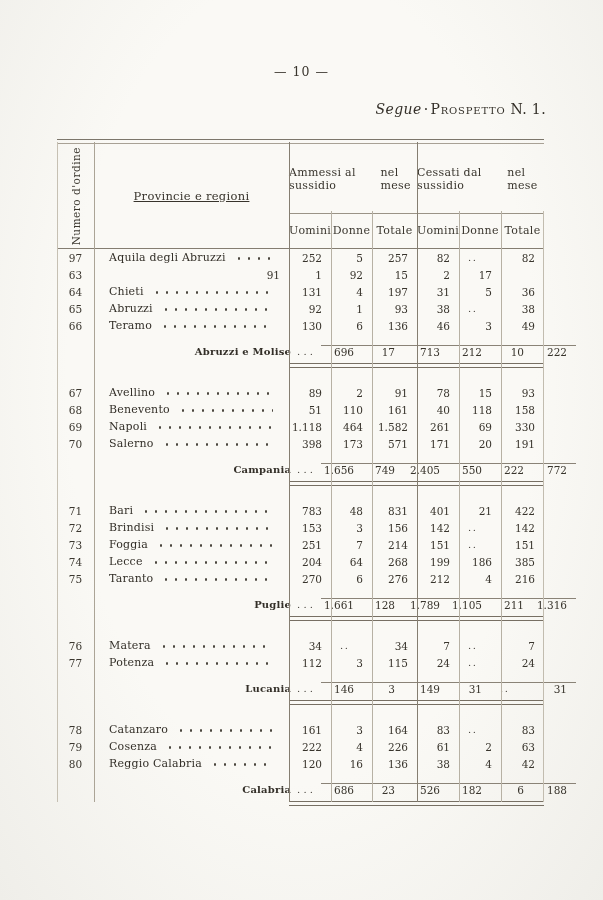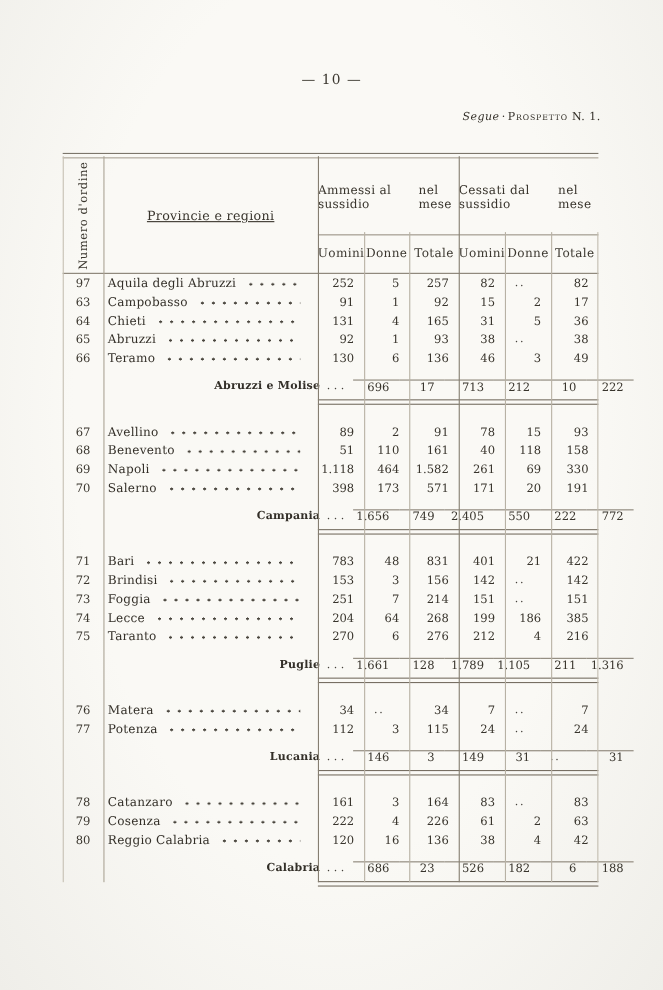--- a/index.html
+++ b/index.html
@@ -8,21 +8,21 @@
     background:#f6f5f1;
     background-image:radial-gradient(ellipse at 50% 42%, #faf9f5 55%, #efeee9 100%);
     font-family:"DejaVu Serif","Liberation Serif",serif;
     color:#38342c;
   }
   .page-number{
     position:absolute;top:64px;left:0;width:603px;text-align:center;
     font-size:12.5px;letter-spacing:1px;color:#3a362e;
   }
   .caption{
-    position:absolute;top:101px;right:57px;font-size:10px;color:#332f28;
+    position:absolute;top:101px;right:57px;font-size:14px;color:#332f28;
     letter-spacing:0.4px;white-space:nowrap;
   }
   .caption .it{font-style:italic;}
   .caption .sc{font-variant:small-caps;letter-spacing:0.8px;}
   .caption .sep{margin:0 2px;}
 
   .ptable{position:absolute;left:57px;top:139px;width:487px;}
   .top-rule{height:3px;border-top:1px solid #7c766b;border-bottom:1px solid #a8a195;}
 
   .thead{
@@ -49,21 +49,21 @@
   .tbody{position:relative;}
   .tgroup{margin-bottom:16px;}
   .tgroup:last-child{margin-bottom:0;}
   .trow{
     display:grid;grid-template-columns:37px 195px 42px 41px 45px 42px 42px 43px;
     height:17px;align-items:center;
   }
   .trow.subtotal{height:24px;margin-top:5px;margin-left:32px;}
   .cell{min-width:0;}
   .c-num{text-align:center;font-size:10.5px;color:#3b372f;}
-  .c-prov{display:flex;align-items:center;padding-left:4px;padding-right:12px;font-size:11px;color:#332f28;}
+  .c-prov{display:flex;align-items:center;padding-left:15px;padding-right:12px;font-size:11px;color:#332f28;}
   .prov-name{white-space:nowrap;letter-spacing:0.2px;}
   .dots{
     flex:1;height:3px;align-self:flex-end;margin:0 4px 4px 8px;
     background-image:radial-gradient(circle,#4a463e 1px,rgba(0,0,0,0) 1.4px);
     background-size:10px 3px;background-repeat:repeat-x;background-position:left bottom;
   }
   .c-val{text-align:right;padding-right:9px;font-size:10.5px;color:#38342c;}
   .c-val.null{text-align:left;padding-left:9px;letter-spacing:1.5px;font-size:10px;color:#45413a;}
   .subtotal .c-val{border-top:1px solid #8a8377;}
   .sub-lab{justify-content:flex-end;padding-right:8px;}
@@ -124,40 +124,36 @@
           </div>
           <div class="cell c-val">252</div>
           <div class="cell c-val">5</div>
           <div class="cell c-val">257</div>
           <div class="cell c-val">82</div>
           <div class="cell c-val null">..</div>
           <div class="cell c-val">82</div>
         </div>
         <div class="trow">
           <div class="cell c-num">63</div>
-          <div class="cell c-prov">
-            <div class="prov-name">Campobasso</div>
-            <div class="dots"></div>
-          </div>
           <div class="cell c-val">91</div>
           <div class="cell c-val">1</div>
           <div class="cell c-val">92</div>
           <div class="cell c-val">15</div>
           <div class="cell c-val">2</div>
           <div class="cell c-val">17</div>
         </div>
         <div class="trow">
           <div class="cell c-num">64</div>
           <div class="cell c-prov">
             <div class="prov-name">Chieti</div>
             <div class="dots"></div>
           </div>
           <div class="cell c-val">131</div>
           <div class="cell c-val">4</div>
-          <div class="cell c-val">165</div>
+          <div class="cell c-val">197</div>
           <div class="cell c-val">31</div>
           <div class="cell c-val">5</div>
           <div class="cell c-val">36</div>
         </div>
         <div class="trow">
           <div class="cell c-num">65</div>
           <div class="cell c-prov">
             <div class="prov-name">Abruzzi</div>
             <div class="dots"></div>
           </div>

